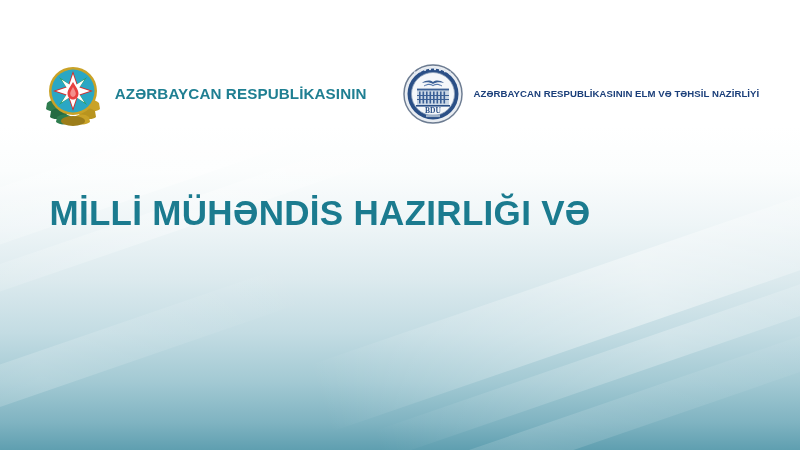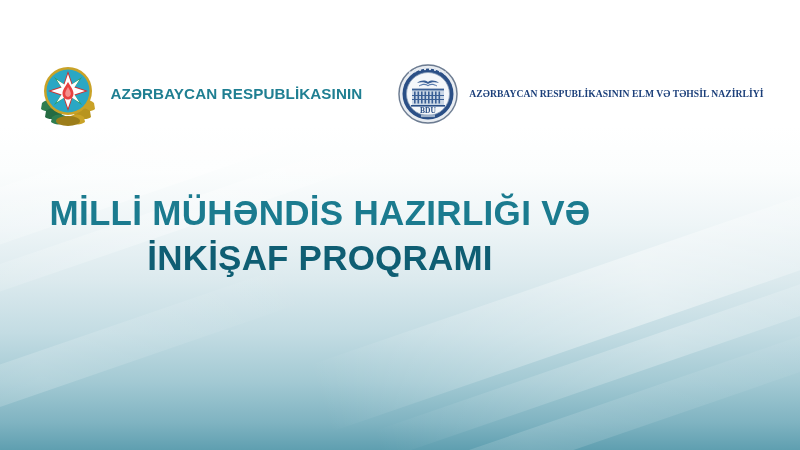--- a/index.html
+++ b/index.html
@@ -72,21 +72,21 @@
     font-weight: bold;
     font-size: 15.2px;
     line-height: 1.28;
     letter-spacing: .1px;
     white-space: nowrap;
   }
 
   
   .seal-wrap { width: 62px; height: 62px; position: relative; flex: 0 0 auto; }
 
-  .bdu-text { white-space: nowrap; font-family: Liberation Serif, serif; }
+  .bdu-text { white-space: nowrap; }
   .bdu-line1 {
     color: #1b3f7a;
     font-weight: bold;
     font-size: 9.6px;
     letter-spacing: .05px;
     margin-bottom: 2px;
   }
   .bdu-line2 {
     color: #16356b;
     font-weight: bold;
@@ -220,16 +220,15 @@
       </span>
       <span class="bdu-text">
         <div class="bdu-line1">AZƏRBAYCAN RESPUBLİKASININ ELM VƏ TƏHSİL NAZİRLİYİ</div>
       </span>
     </div>
 
   </div>
 
   <div id="title-block">
     <div class="title-line">MİLLİ MÜHƏNDİS HAZIRLIĞI VƏ</div>
-    <div class="title-line accent">İNKİŞAF PROQRAMI</div>
   </div>
 
 </div>
 
 </body></html>

